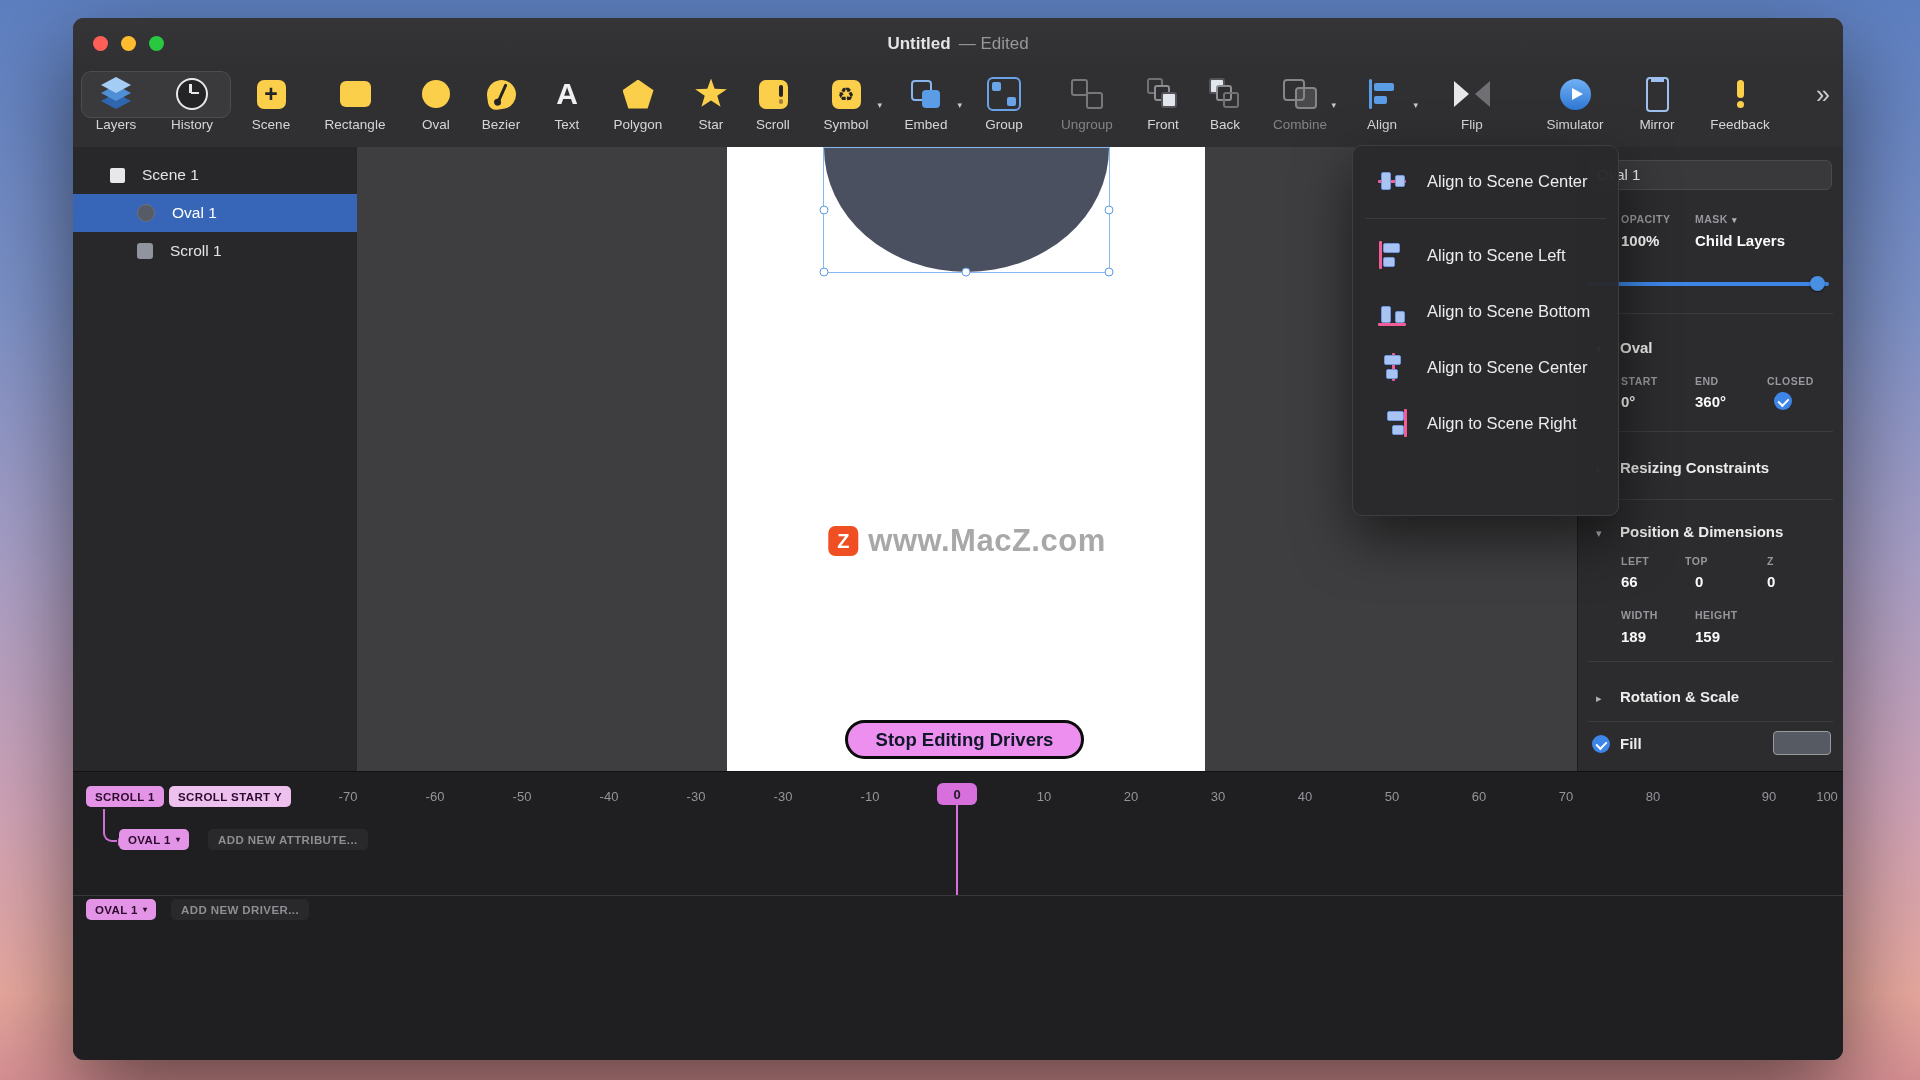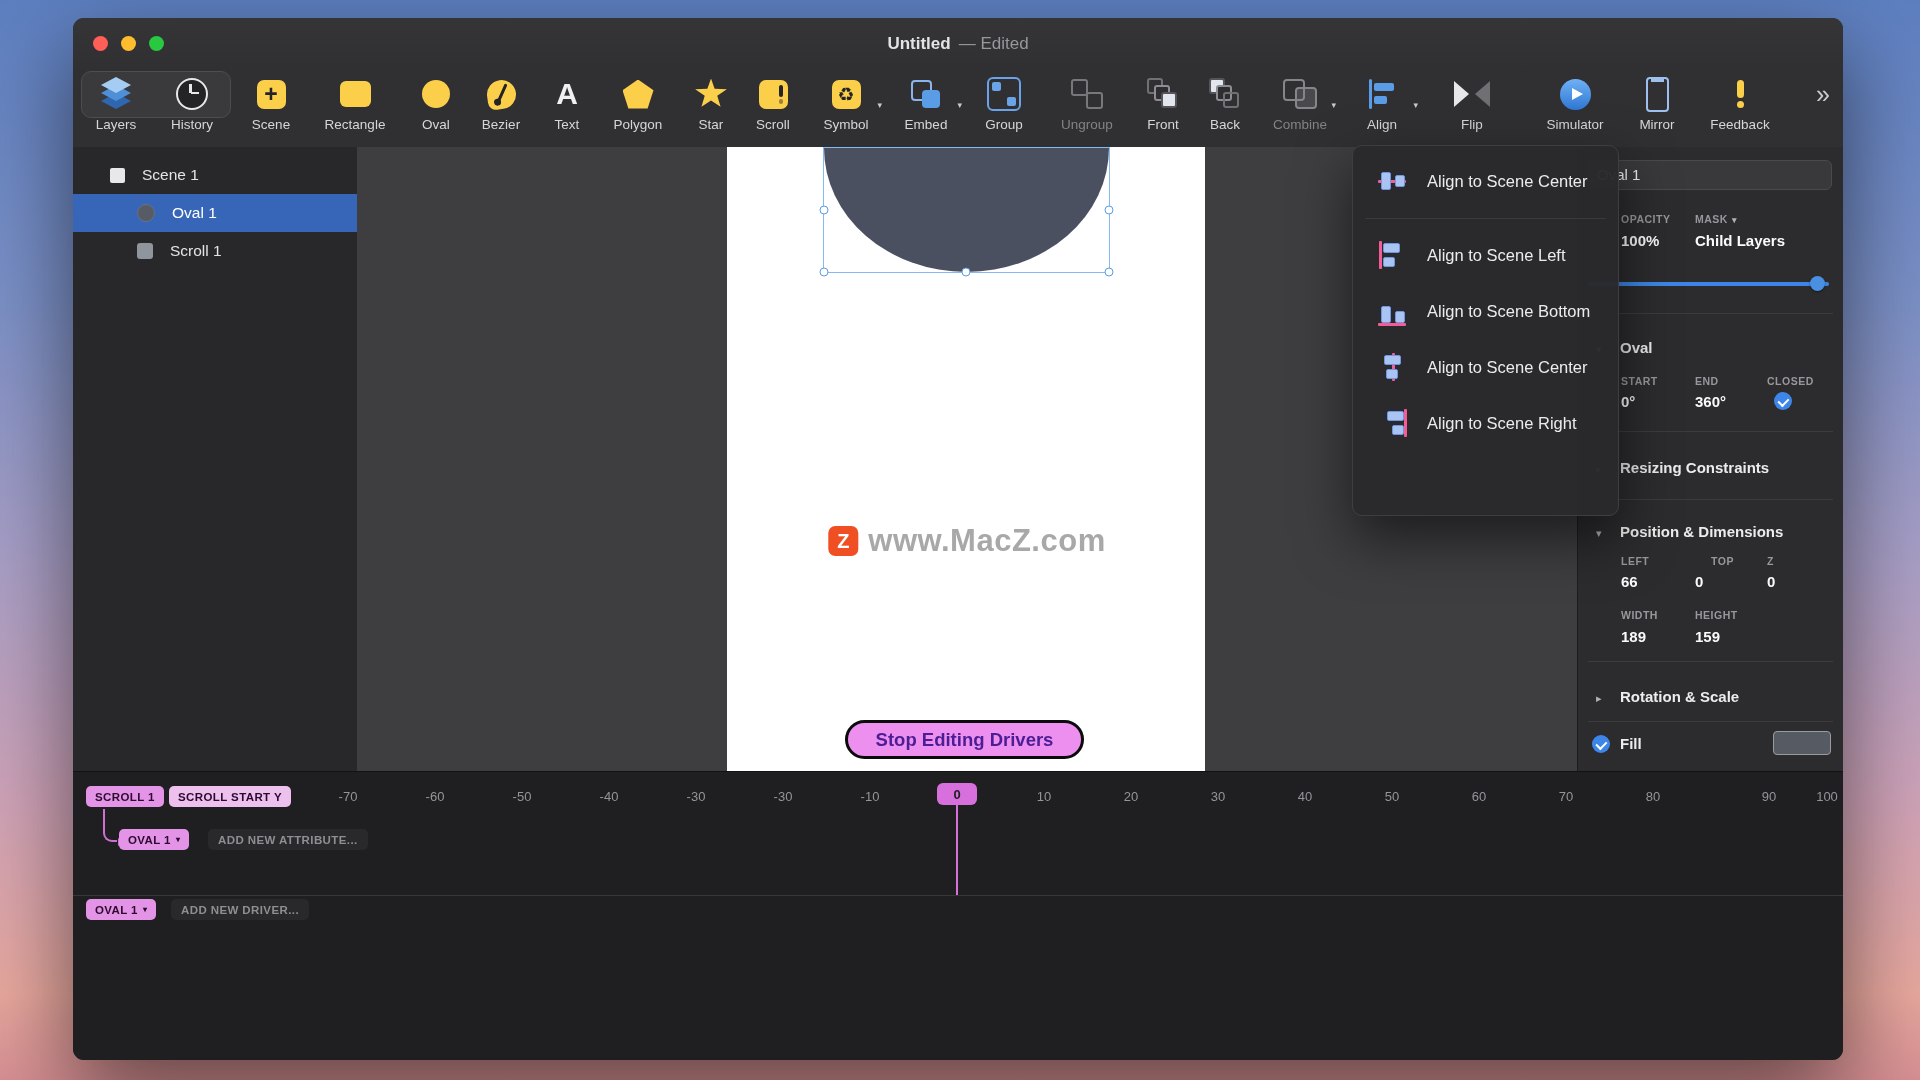--- a/index.html
+++ b/index.html
@@ -100,21 +100,21 @@
   .ly-oval-ic{width:16px;height:16px;background:#565b66;border-radius:50%;border:1px solid #6a7080;display:block;}
   .ly-scroll-ic{width:16px;height:16px;background:#8f949d;border-radius:3px;display:block;}
   .canvas{position:absolute;left:284px;top:0;width:1220px;height:100%;background:#3e3e40;overflow:hidden;}
   .artboard{position:absolute;left:370px;top:0;width:478px;height:624px;background:#ffffff;}
   .oval-shape{position:absolute;left:467px;top:-123px;width:285px;height:248px;border-radius:50%;background:#4a5060;}
   .selbox{position:absolute;left:467px;top:1px;width:285px;height:124px;outline:1px solid #86b9ef;}
   .hnd{position:absolute;width:9px;height:9px;border-radius:50%;background:#fff;border:1.5px solid #5b9ce6;box-sizing:border-box;transform:translate(-50%,-50%);}
   .watermark{position:absolute;left:610px;top:376px;transform:translateX(-50%);display:flex;align-items:center;}
   .wm-logo{width:30px;height:30px;background:#f04e23;border-radius:7px;color:#fff;font-weight:700;font-size:20px;display:flex;align-items:center;justify-content:center;}
   .wm-text{margin-left:10px;font-size:31px;font-weight:600;color:rgba(158,158,158,.9);letter-spacing:.5px;}
-  .stop-btn{position:absolute;left:488px;top:573px;width:239px;height:39px;border-radius:20px;background:#ec8fee;border:3px solid #0b0b0b;box-sizing:border-box;display:flex;align-items:center;justify-content:center;font-size:18.5px;font-weight:700;color:#4c1d95;}
+  .stop-btn{position:absolute;left:488px;top:573px;width:239px;height:39px;border-radius:20px;background:#ec8fee;border:3px solid #0b0b0b;box-sizing:border-box;display:flex;align-items:center;justify-content:center;font-size:18.5px;font-weight:700;color:#0f172a;}
   
   .panel{position:absolute;left:1504px;top:0;width:266px;height:100%;background:#2c2c2e;border-left:1px solid #1d1d1f;box-sizing:border-box;}
   .name-field{position:absolute;left:10px;top:13px;width:244px;height:30px;background:#39393c;border:1px solid #4a4a4d;border-radius:6px;box-sizing:border-box;color:#ececec;font-size:15px;line-height:28px;padding-left:8px;}
   .plabel{position:absolute;font-size:10.5px;font-weight:700;color:#97979d;letter-spacing:.5px;white-space:nowrap;}
   .pvalue{position:absolute;font-size:15px;font-weight:700;color:#fafafa;white-space:nowrap;}
   .phead{position:absolute;font-size:15px;font-weight:700;color:#ececec;white-space:nowrap;}
   .pchev{position:absolute;font-size:11px;color:#b0b0b5;}
   .psep{position:absolute;left:10px;right:10px;height:1px;background:#3c3c3f;}
   .pcaret{font-size:9px;color:#b0b0b5;margin-left:4px;}
   .slider{position:absolute;left:10px;right:14px;top:135px;height:4px;border-radius:2px;background:#3d86e8;}
@@ -399,21 +399,21 @@
 
       <div class="psep" style="top:284px"></div>
       <span class="pchev" style="left:18px;top:316px">▸</span>
       <div class="phead" style="left:42px;top:312px">Resizing Constraints</div>
 
       <div class="psep" style="top:352px"></div>
       <span class="pchev" style="left:18px;top:380px">▾</span>
       <div class="phead" style="left:42px;top:376px">Position &amp; Dimensions</div>
 
       <div class="plabel" style="left:43px;top:408px">LEFT</div>
-      <div class="plabel" style="left:133px;top:408px">TOP</div>
+      <div class="plabel" style="left:107px;top:408px">TOP</div>
       <div class="plabel" style="left:189px;top:408px">Z</div>
       <div class="pvalue" style="left:43px;top:426px">66</div>
       <div class="pvalue" style="left:117px;top:426px">0</div>
       <div class="pvalue" style="left:189px;top:426px">0</div>
 
       <div class="plabel" style="left:43px;top:462px">WIDTH</div>
       <div class="plabel" style="left:117px;top:462px">HEIGHT</div>
       <div class="pvalue" style="left:43px;top:481px">189</div>
       <div class="pvalue" style="left:117px;top:481px">159</div>
 

